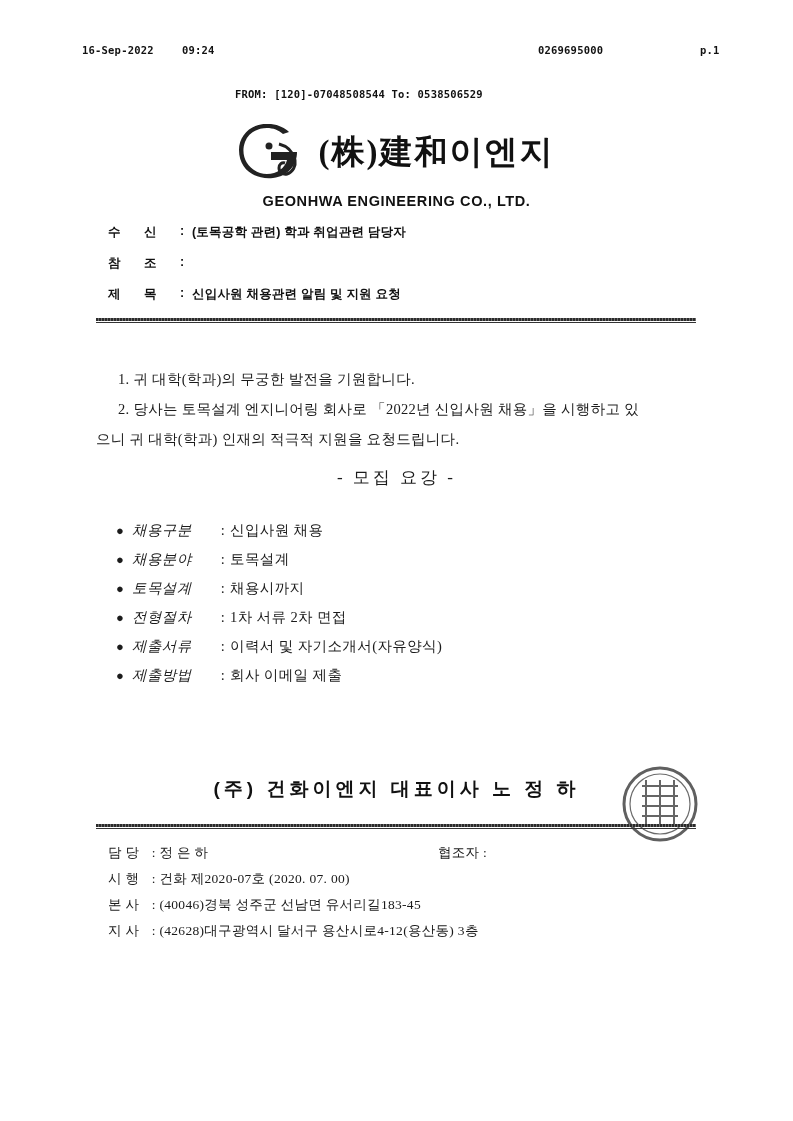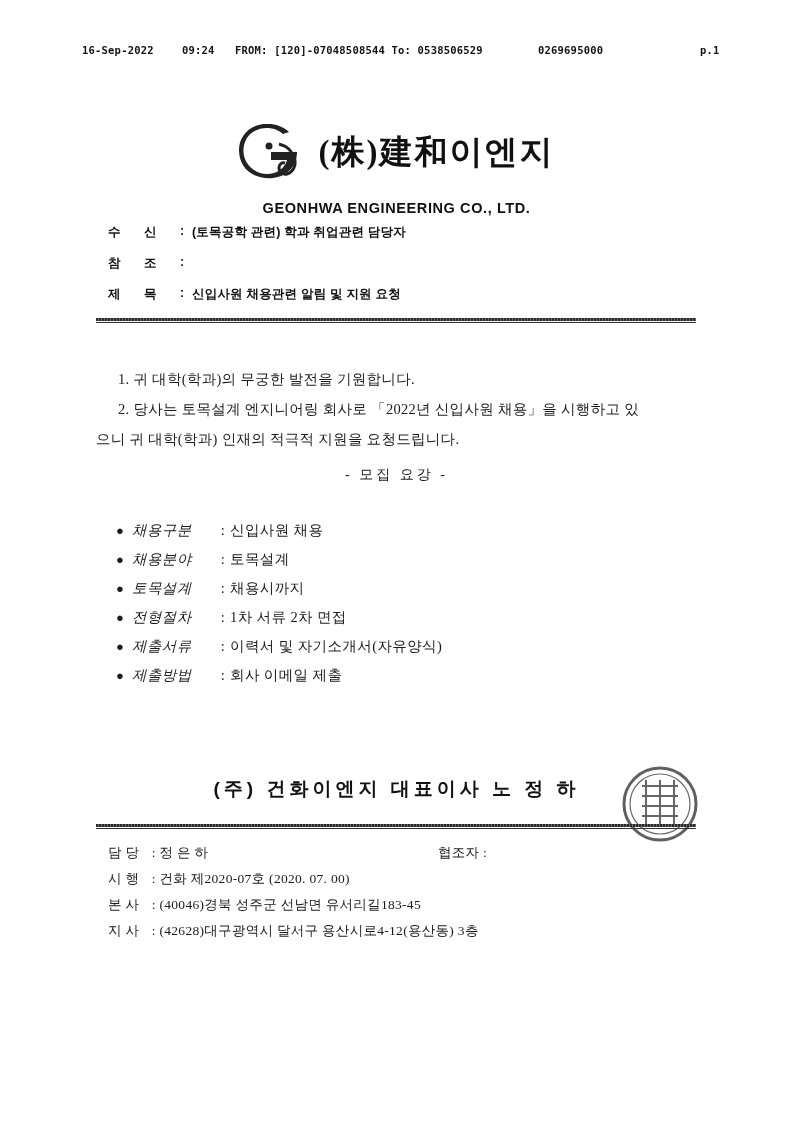--- a/index.html
+++ b/index.html
@@ -25,21 +25,21 @@
     font-family: "DejaVu Sans Mono", monospace;
     font-size: 10.5px;
     font-weight: bold;
     letter-spacing: 0.2px;
     color: #111;
     white-space: nowrap;
   }
   .fax-header .seg { position: absolute; }
   .fh-date { left: 82px; }
   .fh-time { left: 182px; }
-  .fh-from { left: 235px; }
+  .fh-from { left: 235px; margin-top: 44px; }
   .fh-num  { left: 538px; }
   .fh-page { left: 700px; }
 
   
   .logo-block {
     position: absolute;
     top: 124px;
     left: 0;
     width: 793px;
     text-align: center;
@@ -59,21 +59,21 @@
   .logo-ko {
     font-family: "Liberation Serif", serif;
     font-size: 33px;
     font-weight: bold;
     letter-spacing: 2px;
     color: #111;
     line-height: 1;
     white-space: nowrap;
   }
   .logo-en {
-    margin-top: 16px;
+    margin-top: 9px;
     font-family: "Liberation Sans", sans-serif;
     font-size: 14.5px;
     font-weight: bold;
     letter-spacing: 0.6px;
     color: #111;
   }
 
   
   .fields {
     position: absolute;
@@ -134,21 +134,21 @@
   .body-text p { margin: 0; }
   .p-indent { text-indent: 22px; }
 
   .section-title {
     position: absolute;
     top: 466px;
     left: 0;
     width: 793px;
     text-align: center;
     font-family: "Liberation Serif", serif;
-    font-size: 14px;
+    font-size: 17px;
     letter-spacing: 3px;
     color: #1b1b1b;
   }
 
   
   .bullets {
     position: absolute;
     top: 516px;
     left: 116px;
     width: 560px;

